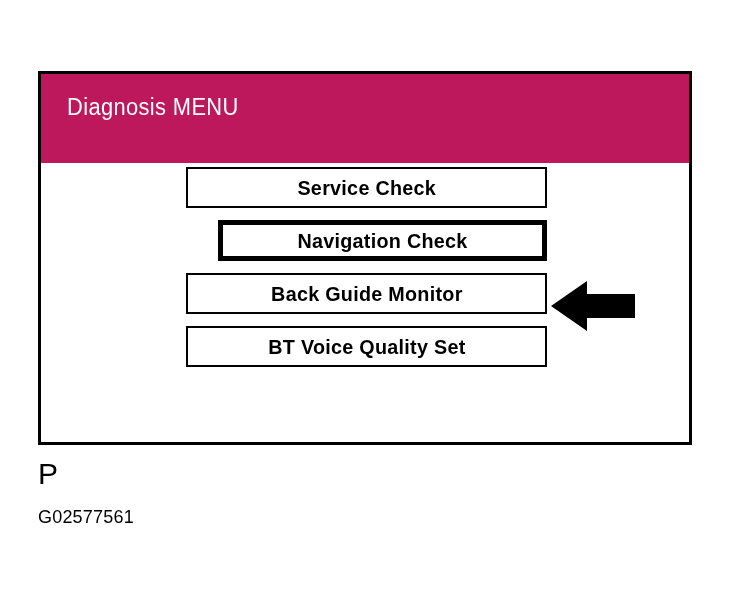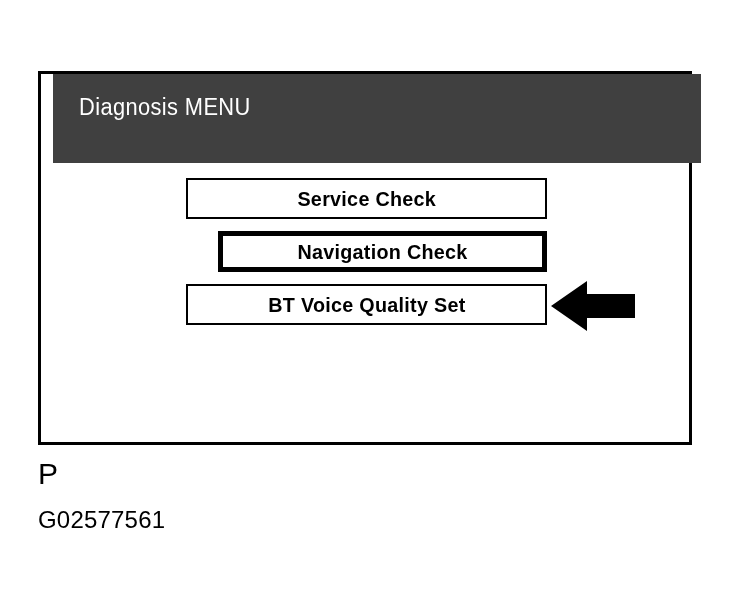--- a/index.html
+++ b/index.html
@@ -25,25 +25,25 @@
     width: 654px;
     height: 374px;
     box-sizing: border-box;
     border: 3px solid #000000;
     background: #ffffff;
   }
 
   
   #title-bar {
     position: absolute;
-    left: 12px;
+    left: 0;
     top: 0;
     width: 100%;
     height: 89px;
-    background: #404040;
+    background: #be185d;
     box-sizing: border-box;
     text-decoration: underline;
   }
   #title-text {
     position: absolute;
     left: 26px;
     top: 20px;
     color: #ffffff;
     font-family: "Liberation Sans", sans-serif;
     font-size: 23px;
@@ -51,21 +51,21 @@
     letter-spacing: 0.4px;
     white-space: nowrap;
     transform: scaleX(0.95);
     transform-origin: left center;
   }
 
   
   #menu-list {
     position: absolute;
     left: 145px;
-    top: 104px;
+    top: 93px;
     width: 361px;
   }
   .menu-button {
     position: relative;
     box-sizing: border-box;
     height: 41px;
     margin-bottom: 12px;
     background: #ffffff;
     border: 2px solid #000000;
     display: flex;
@@ -113,21 +113,21 @@
     font-size: 30px;
     font-weight: 400;
     color: #000000;
     line-height: 1;
   }
   #figure-id {
     position: absolute;
     left: 38px;
     top: 508px;
     font-family: "Liberation Sans", sans-serif;
-    font-size: 24px;
+    font-size: 18px;
     font-weight: 400;
     color: #000000;
     line-height: 1;
     letter-spacing: 0.2px;
   }
 </style>
 </head>
 <body>
 
 <div id="screen-panel">
@@ -140,20 +140,23 @@
 
     <div class="menu-button">
       <span class="menu-label">Service Check</span>
     </div>
 
 
     <div class="menu-button selected">
       <span class="menu-label">Navigation Check</span>
     </div>
 
+    <div class="menu-button">
+      <span class="menu-label">Back Guide Monitor</span>
+    </div>
 
     <div class="menu-button">
       <span class="menu-label">BT Voice Quality Set</span>
     </div>
 
   </div>
 </div>
 
 <div id="pointer-arrow">
   <svg viewBox="0 0 84 54" xmlns="http://www.w3.org/2000/svg" aria-hidden="true">

